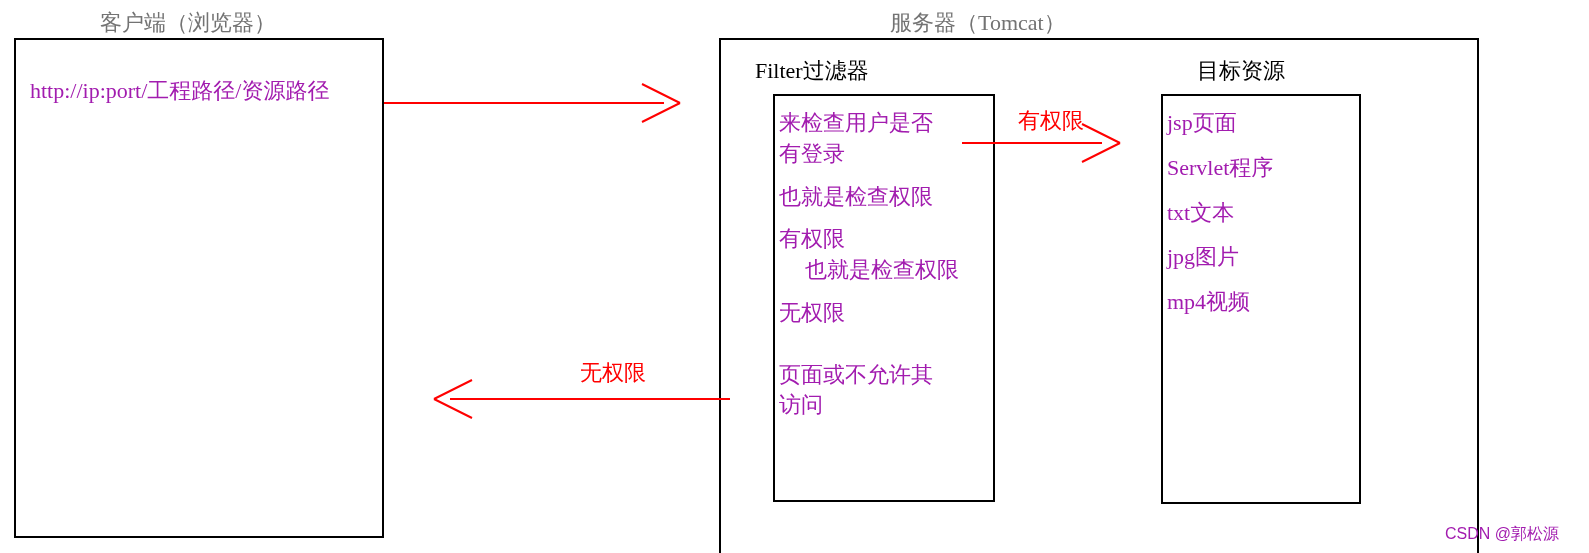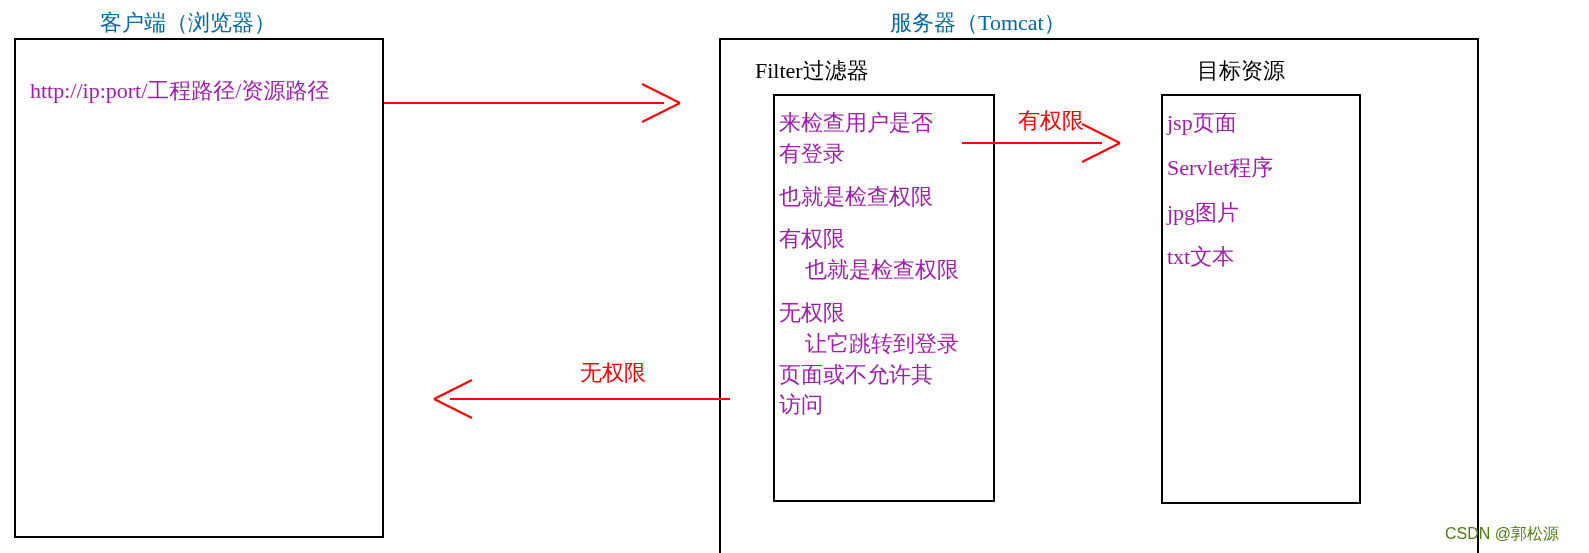--- a/index.html
+++ b/index.html
@@ -6,21 +6,21 @@
     body {
       font-family: "SimSun", "宋体", serif;
       font-size: 22px;
       background: #fff;
       width: 1589px;
       height: 553px;
       position: relative;
     }
     .label-top {
       position: absolute;
-      color: #0369a1;
+      color: #737373;
       font-size: 22px;
     }
     .box {
       position: absolute;
       border: 2px solid #000;
       background: #fff;
     }
     .blue-text {
       color: #a21caf;
       font-size: 22px;
@@ -47,21 +47,21 @@
     }
     .arrow-label {
       position: absolute;
       color: #ff0000;
       font-size: 22px;
     }
     .watermark {
       position: absolute;
       right: 30px;
       bottom: 8px;
-      color: #4d7c0f;
+      color: #a21caf;
       font-size: 16px;
       font-family: Arial, sans-serif;
     }
   </style>
 </head>
 <body>
 
 <div class="label-top" style="left:100px; top:8px;">客户端（浏览器）</div>
 
 <div class="box" style="left:14px; top:38px; width:370px; height:500px;">
@@ -72,32 +72,33 @@
 
 <div class="box" style="left:685px; top:38px; width:760px; height:530px;margin-left:34px;">
 
   <div class="black-text" style="position:absolute; left:34px; top:16px;">Filter过滤器</div>
 
   <div class="inner-box" style="position:absolute; left:52px; top:54px; width:222px; height:408px;">
     <div class="filter-content blue-text">
       <p><span>来检查用户是否</span><br><span>有登录</span></p>
       <p>也就是检查权限</p>
       <p><span>有权限</span><br><span class="indent">也就是检查权限</span></p>
-      <p><span>无权限</span><br><span class="indent">让它跳转到登录</span><br><span>页面或不允许其</span><br><span>访问</span></p>
+      <p><span>无权限</span><br><br><span>页面或不允许其</span><br><span>访问</span></p>
     </div>
   </div>
 
   <div class="black-text" style="position:absolute; left:476px; top:16px;">目标资源</div>
 
   <div class="inner-box" style="position:absolute; left:440px; top:54px; width:200px; height:410px;">
     <div class="resource-content blue-text">
       <p>jsp页面</p>
       <p>Servlet程序</p>
+      <p>txt文本</p>
       <p>jpg图片</p>
-      <p>txt文本</p>
+      <p>mp4视频</p>
     </div>
   </div>
 </div>
 
 <svg class="arrow" style="left:384px; top:78px;" width="300" height="50">
   <line x1="0" y1="25" x2="280" y2="25" stroke="#ff0000" stroke-width="2"></line>
   <line x1="258" y1="6" x2="296" y2="25" stroke="#ff0000" stroke-width="2"></line>
   <line x1="258" y1="44" x2="296" y2="25" stroke="#ff0000" stroke-width="2"></line>
 </svg>
 

